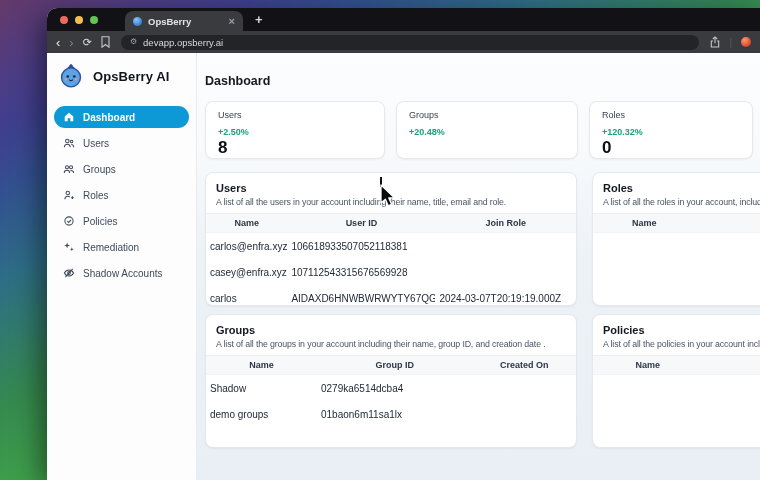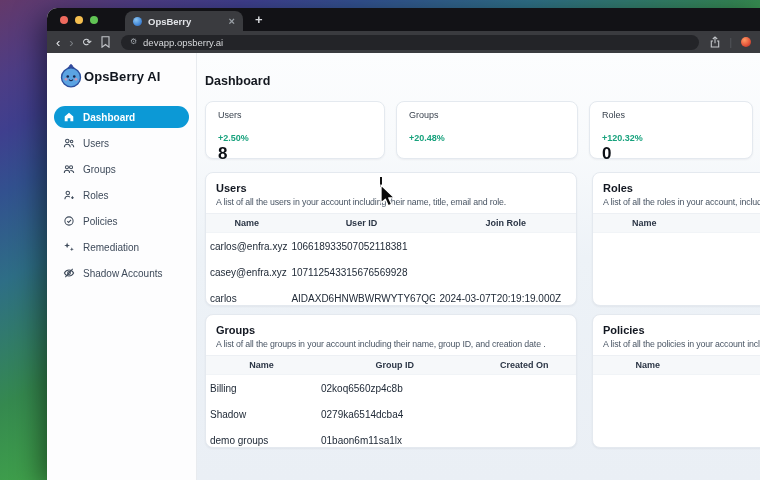--- a/index.html
+++ b/index.html
@@ -43,38 +43,38 @@
             display:flex; align-items:center; gap:6px; padding:0 9px; min-width:0; }
   .url-badge { color:#9ea3a9; font-size:8px; line-height:1; flex-shrink:0;}
   .url-text { font-size:9.5px; color:#d6d8db; white-space:nowrap; overflow:hidden; }
   .tb-sep { color:#56595e; font-size:10px; }
   .ext-icon { width:10px; height:10px; border-radius:50%;
               background:radial-gradient(circle at 35% 30%, #ff9a64 0%, #e5573c 55%, #a32a22 100%); }
 
   
   .app { flex:1; display:flex; overflow:hidden; background:#fff; }
   .sidebar { width:150px; flex-shrink:0; background:#fdfdfe; border-right:1px solid #e8ebef; padding-top:10px; }
-  .brand { display:flex; align-items:center; gap:0; padding:0 11px; }
+  .brand { display:flex; align-items:center; gap:9px; padding:0 11px; }
   .brand-name { font-size:13px; font-weight:700; color:#10151d; letter-spacing:.1px; }
   .nav { margin-top:17px; padding:0 7px; display:flex; flex-direction:column; gap:4px; }
   .nav-item { height:22px; border-radius:12px; display:flex; align-items:center; gap:8px;
               padding:0 9px; font-size:10px; color:#3e4a5a; cursor:default; }
   .nav-item svg { flex-shrink:0; }
   .nav-item.active { background:#0c99d6; color:#fff; font-weight:700; }
 
   .main { flex:1; min-width:0; overflow:hidden; padding:0 0 0 8px;
           background:linear-gradient(180deg,#fcfdfe 0%,#f8fafc 22%,#edf2f7 48%,#eaeff5 100%); }
   .page-title { margin-top:21px; font-size:12.5px; font-weight:700; color:#14181f; }
 
   .stats { margin-top:13px; display:flex; gap:11px; }
   .stat-card { height:58px; background:#fff; border:1px solid #e4e9ef; border-radius:8px;
                padding:8px 12px 0; box-shadow:0 1px 2px rgba(16,24,40,.05); }
   .stat-card.s1{ width:180px;} .stat-card.s2{ width:182px;} .stat-card.s3{ width:164px;}
   .stat-label { font-size:9px; color:#39424e; }
-  .stat-delta { font-size:9px; font-weight:700; color:#18a27d; margin-top:13px; }
+  .stat-delta { font-size:9px; font-weight:700; color:#18a27d; margin-top:7px; }
   .stat-value { font-size:17px; font-weight:700; color:#0b0f15; margin-top:1px; }
 
   .cards-grid { margin-top:13px; display:grid; grid-template-columns:372px 356px; gap:8px 15px; }
   .table-card { height:134px; background:#fff; border:1px solid #e4e9ef; border-radius:8px;
                 overflow:hidden; box-shadow:0 1px 2px rgba(16,24,40,.05); }
   .card-title { font-size:11px; font-weight:700; color:#121721; padding:9px 10px 0; }
   .card-desc { font-size:8.8px; letter-spacing:-.15px; color:#495564; padding:3px 10px 6px;
                white-space:nowrap; overflow:hidden; }
   table { width:100%; border-collapse:collapse; table-layout:fixed; }
   thead th { text-align:center; font-size:9px; font-weight:700; color:#2c3646;
@@ -288,25 +288,20 @@
               </colgroup>
               <thead>
                 <tr>
                   <th>Name</th>
                   <th>Group ID</th>
                   <th>Created On</th>
                 </tr>
               </thead>
               <tbody>
                 <tr>
-                  <td>Billing</td>
-                  <td>02koq6560zp4c8b</td>
-                  <td></td>
-                </tr>
-                <tr>
                   <td>Shadow</td>
                   <td>0279ka6514dcba4</td>
                   <td></td>
                 </tr>
                 <tr>
                   <td>demo groups</td>
                   <td>01baon6m11sa1lx</td>
                   <td></td>
                 </tr>
               </tbody>

